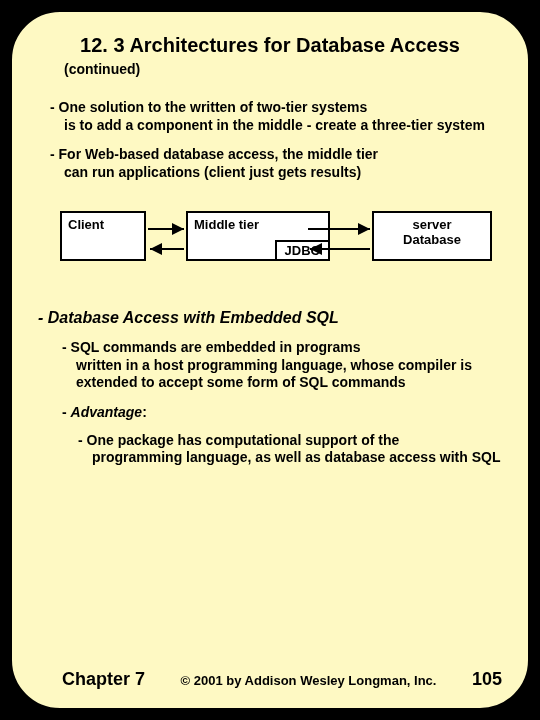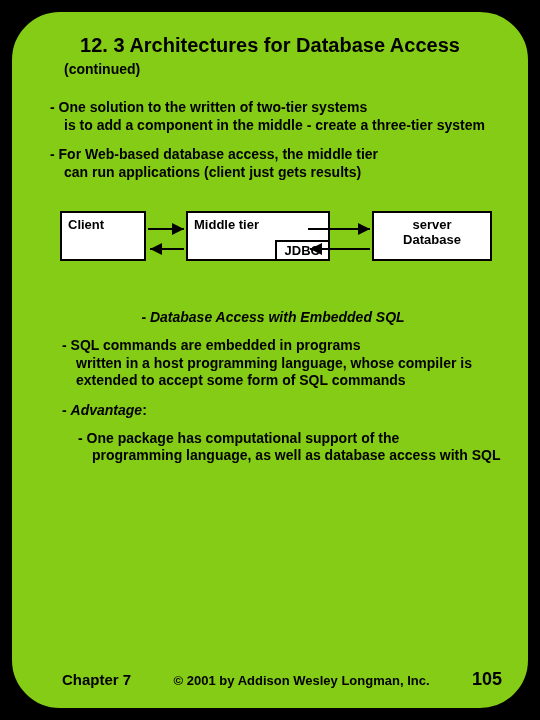--- a/index.html
+++ b/index.html
@@ -9,21 +9,21 @@
     background: #000;
     font-family: Arial, Helvetica, sans-serif;
     position: relative;
   }
   .slide {
     position: absolute;
     top: 10px;
     left: 10px;
     width: 520px;
     height: 700px;
-    background: #84cc16;
+    background: #fef9c3;
     border: 2px solid #000;
     border-radius: 50px;
     padding: 22px 20px 18px 20px;
     display: flex;
     flex-direction: column;
   }
   .title {
     font-size: 20px;
     font-weight: bold;
     text-align: center;
@@ -56,26 +56,25 @@
     font-weight: bold;
     padding: 4px 6px;
   }
   .box-client { left: 28px; top: 10px; width: 86px; height: 50px; }
   .box-middle { left: 154px; top: 10px; width: 144px; height: 50px; display:flex; flex-direction:column; }
   .box-middle .top { flex:1; }
   .box-middle .jdbc { align-self:flex-end; border:2px solid #000; border-right:none; border-bottom:none; padding:1px 8px; font-size:13px; margin-right:-6px; margin-bottom:-4px;}
   .box-db { left: 340px; top: 10px; width: 120px; height: 50px; text-align:center; }
   svg.arrows { position:absolute; left:0; top:0; width:100%; height:100%; }
   .section-head {
-    font-size: 14px;
+    font-size: 16px;
     font-weight: bold;
     font-style: italic;
     margin-left: 6px;
     margin-bottom: 12px;
-    text-align: center;
   }
   .sub-para {
     font-size: 14px;
     font-weight: bold;
     margin-left: 30px;
     margin-bottom: 12px;
     line-height: 1.25;
   }
   .sub-para .indent { padding-left: 14px; display: block; }
   .adv-label {
@@ -92,21 +91,21 @@
     line-height: 1.25;
   }
   .sub-sub-para .indent { padding-left: 14px; display: block; }
   .footer {
     margin-top: auto;
     display: flex;
     align-items: baseline;
     justify-content: space-between;
     padding: 0 6px 0 30px;
   }
-  .footer-chapter { font-size: 15px; font-weight: bold; }
+  .footer-chapter { font-size: 18px; font-weight: bold; }
   .footer-copy { font-size: 13px; font-weight: bold; }
   .footer-page { font-size: 18px; font-weight: bold; }
 </style>
 </head>
 <body>
 
 <div class="slide">
 
   <div class="title">12. 3 Architectures for Database Access</div>
   <div class="subtitle">(continued)</div>

